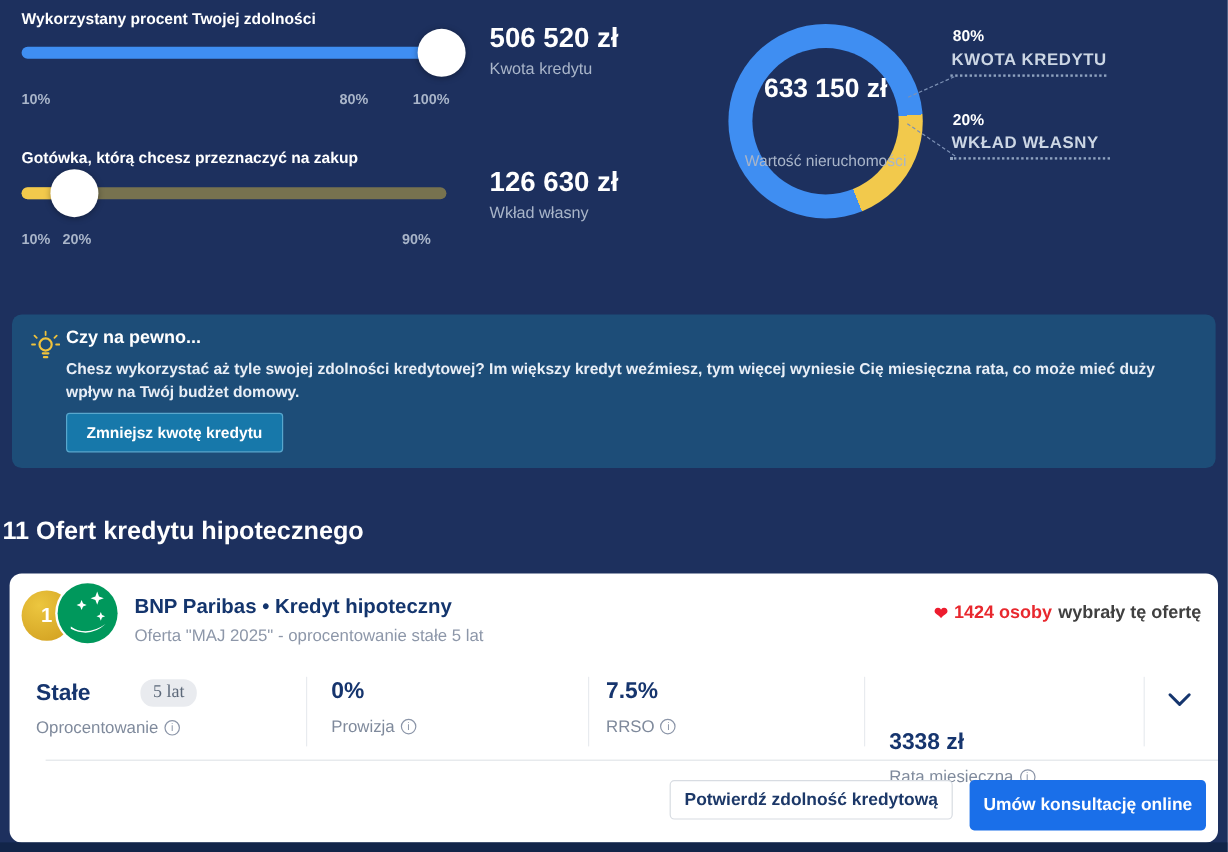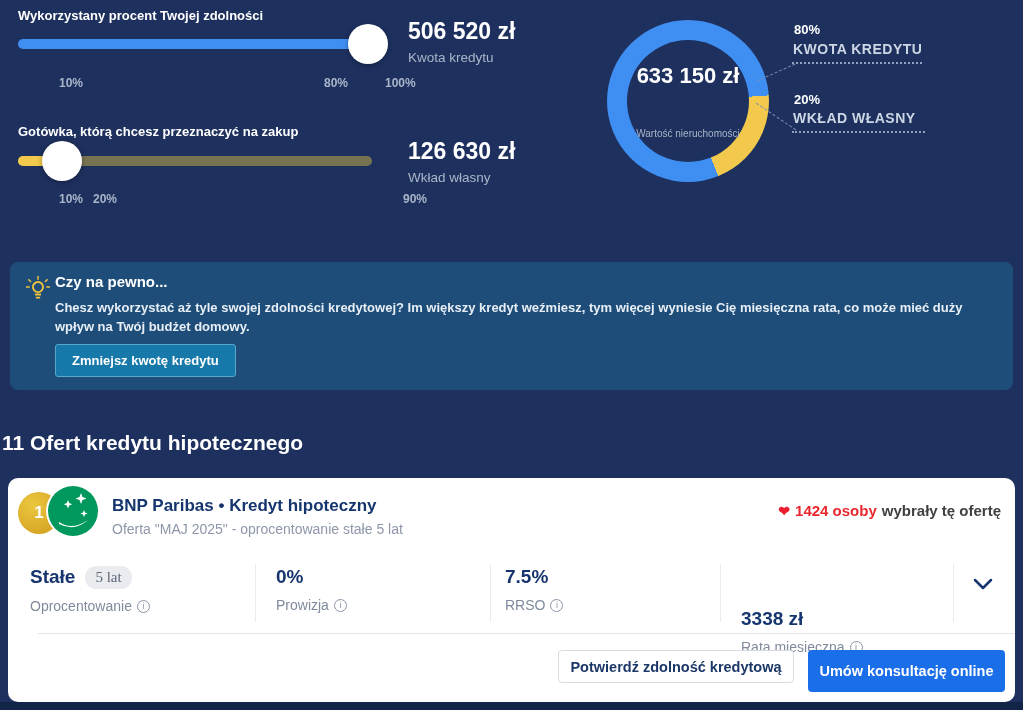--- a/index.html
+++ b/index.html
@@ -9,35 +9,35 @@
 
   
   .slider-title { position:absolute; font-size:13px; font-weight:bold; color:#ffffff; }
   .track { position:absolute; height:10px; border-radius:5px; }
   .track-blue { left:18px; top:39px; width:354px; background:#3f8ef2; }
   .track-gray { left:18px; top:156px; width:354px; background:#77724f; }
   .track-fill-yellow { position:absolute; left:0; top:0; height:10px; width:46px;
           border-radius:5px 0 0 5px; background:#f2c94c; }
   .handle { position:absolute; width:40px; height:40px; border-radius:50%;
           background:#ffffff; box-shadow:0 1px 5px rgba(0,0,0,.35); cursor:pointer; }
-  .tick { position:absolute; font-size:12px; font-weight:bold; color:#a9b5c9;margin-left:41px; }
+  .tick { position:absolute; font-size:12px; font-weight:bold; color:#a9b5c9; }
 
   
   .amount-value { position:absolute; left:408px; font-size:23px; font-weight:bold; color:#ffffff; }
   .amount-label { position:absolute; left:408px; font-size:13.5px; color:#a9b5c9; }
 
   
   .donut { position:absolute; left:607px; top:20px; width:162px; height:162px; border-radius:50%;
            background:conic-gradient(from 86deg, #f2c94c 0 72deg, #3f8ef2 72deg 360deg); }
   .donut-hole { position:absolute; left:20px; top:20px; width:122px; height:122px;
            border-radius:50%; background:#1d305e; }
   .donut-center { position:absolute; left:0; top:0; width:100%; height:100%;
            display:flex; flex-direction:column; align-items:center; justify-content:center;gap:24px; }
   .donut-value { font-size:22px; font-weight:bold; color:#ffffff; }
-  .donut-sub { font-size:10px; color:#a9b5c9; margin-top:15px; }
+  .donut-sub { font-size:13px; color:#a9b5c9; margin-top:15px; }
 
   
   .legend-pct { position:absolute; left:794px; font-size:13px; font-weight:bold; color:#ffffff; }
   .legend-label { position:absolute; left:793px; font-size:14px; font-weight:bold;
            color:#ccd6e4; letter-spacing:.5px; }
   .legend-underline { position:absolute; border-bottom:2px dotted #8fa2bf; height:0; }
   .connector { position:absolute; border-top:1.5px dashed #7c90b4; height:0; }
 
   
   .infobox { position:absolute; left:10px; top:262px; width:1003px; height:128px;
@@ -63,21 +63,21 @@
           background:#00985c; box-shadow:0 0 0 2px #ffffff; }
   .offer-title { position:absolute; left:104px; top:18px; font-size:17px; font-weight:bold; color:#14356d; }
   .offer-subtitle { position:absolute; left:104px; top:43px; font-size:14px; color:#8d97a9; }
   .popularity { position:absolute; right:14px; top:24px; display:flex; align-items:center; gap:5px;
           font-size:15px; font-weight:bold; }
   .heart { color:#ed1c2e; font-size:14px; }
   .pop-count { color:#e8282e; }
   .pop-text { color:#404040; }
 
   .detail-col { position:absolute; top:88px; }
-  .detail-value { font-size:19px; font-weight:bold; color:#16356e; display:flex; align-items:flex-start; }
+  .detail-value { font-size:19px; font-weight:bold; color:#16356e; display:flex; align-items:center;gap:32px; }
   .badge-pill { margin-left:10px; background:#e9ebef; color:#5c6879; font-size:15px;
           font-weight:normal; padding:3px 10px; border-radius:11px;font-family:Liberation Serif, serif; }
   .detail-label { margin-top:9px; font-size:14px; color:#7f8a9c; display:flex; align-items:center; gap:5px; }
   .info-i { display:inline-flex; align-items:center; justify-content:center; width:13px; height:13px;
           border:1px solid #8b95a8; border-radius:50%; font-size:9px; color:#8b95a8; cursor:pointer; }
   .info-i::after { content:"i"; }
   .vdivider { position:absolute; top:86px; width:1px; height:58px; background:#e8ebef; }
   .hdivider { position:absolute; left:30px; right:0; top:155px; height:1px; background:#e2e5e9; }
   .chevron { position:absolute; right:22px; top:98px; cursor:pointer; }
 
@@ -103,21 +103,21 @@
   <span class="tick" style="left:283px; top:76px;">80%</span>
   <span class="tick" style="left:344px; top:76px;">100%</span>
 
   <div class="slider-title" style="left:18px; top:124px;">Gotówka, którą chcesz przeznaczyć na zakup</div>
   <div class="track track-gray">
     <div class="track-fill-yellow"></div>
     <div class="handle" style="left:24px; top:-15px;"></div>
   </div>
   <span class="tick" style="left:18px; top:192px;">10%</span>
   <span class="tick" style="left:52px; top:192px;">20%</span>
-  <span class="tick" style="left:362px; top:192px;">90%</span>
+  <span class="tick" style="left:335px; top:192px;">90%</span>
 
   <div class="amount-value" style="top:18px;">506 520 zł</div>
   <div class="amount-label" style="top:50px;">Kwota kredytu</div>
   <div class="amount-value" style="top:138px;">126 630 zł</div>
   <div class="amount-label" style="top:170px;">Wkład własny</div>
 
   <div class="donut">
     <div class="donut-hole"></div>
     <div class="donut-center">
       <div class="donut-value">633 150 zł</div>

